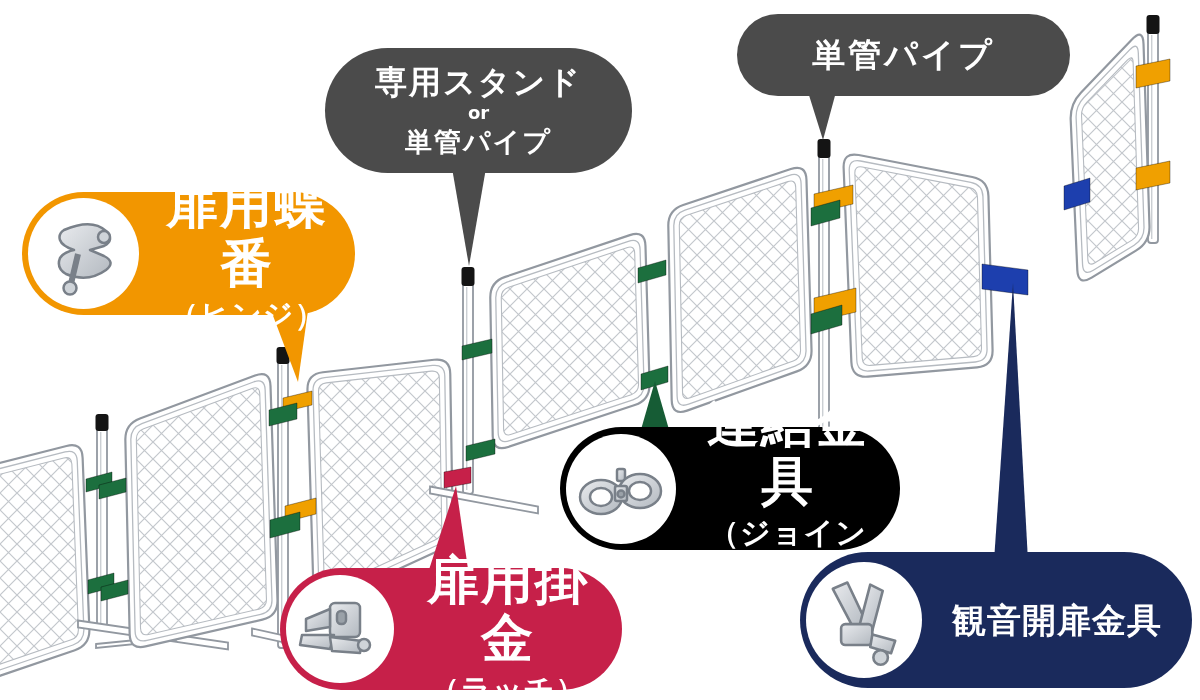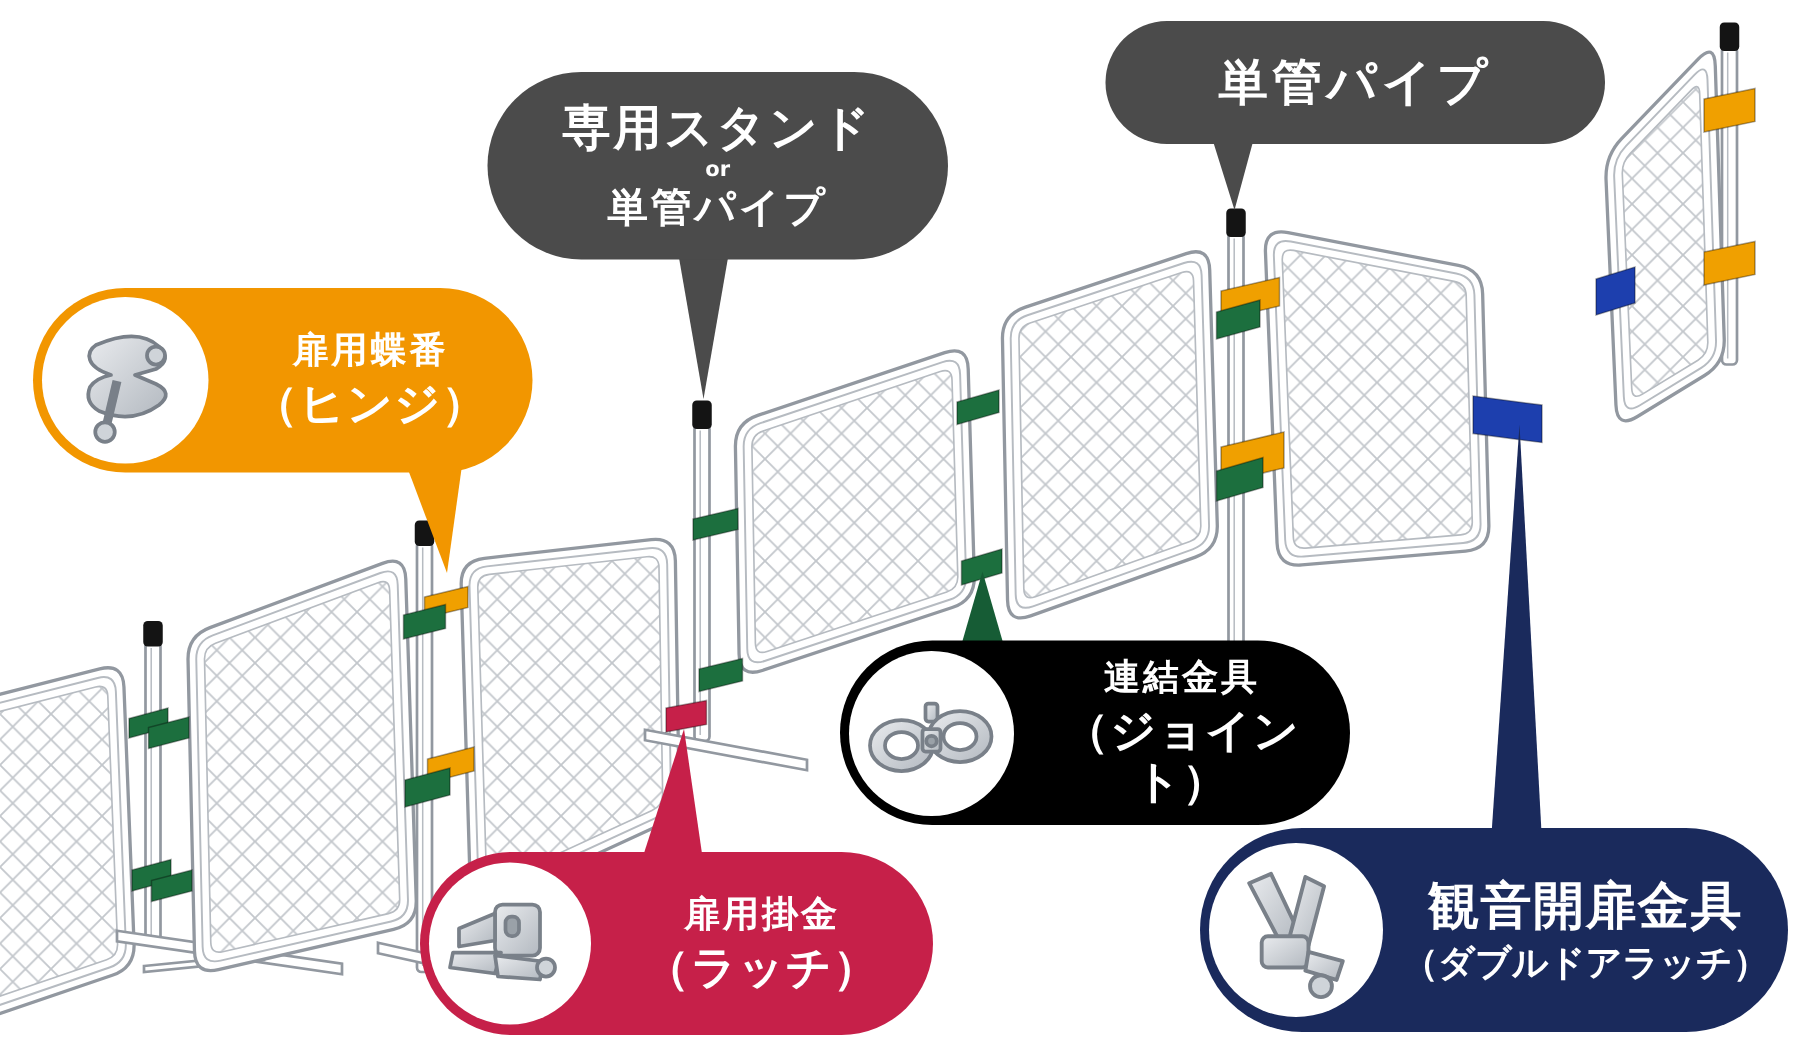--- a/index.html
+++ b/index.html
@@ -15,24 +15,24 @@
   .bubble .photo{
     flex:0 0 auto; background:#ffffff; border-radius:50%;
     display:flex; align-items:center; justify-content:center; overflow:hidden;
     margin-left:6px;
   }
   .bubble .txt{flex:1 1 auto; text-align:center; line-height:1.12; padding:0 10px;}
   .bubble .title{letter-spacing:2px;}
   .bubble .sub{margin-top:6px; letter-spacing:1px;}
   .bubble.gray{flex-direction:column; justify-content:center; text-align:center; line-height:1.15;}
   .gl1{font-size:32px; letter-spacing:2px;}
-  .gl2{font-size:14px; margin:2px 0;}
+  .gl2{font-size:18px; margin:2px 0;}
   .gl3{font-size:27px; letter-spacing:2px;}
   .b-pipe{font-size:33px; letter-spacing:3px;}
-  .b-hinge .title,.b-joint .title,.b-latch .title{font-size:24px;}
+  .b-hinge .title,.b-joint .title,.b-latch .title{font-size:52px;}
   .b-hinge .sub,.b-joint .sub,.b-latch .sub{font-size:30px;}
   .b-dlatch .title{font-size:34px; letter-spacing:1px;}
   .b-dlatch .sub{font-size:24px; letter-spacing:0;}
 </style>
 </head>
 <body>
 
 <div class="stage">
 
   <svg id="fence" width="1200" height="700" viewBox="0 0 1200 700">
@@ -207,17 +207,16 @@
           <path d="M20 20 L34 14 L52 52 L40 58 Z"></path>
           <path d="M56 16 L68 22 L58 60 L46 54 Z"></path>
           <rect x="28" y="54" width="30" height="20" rx="4"></rect>
           <path d="M58 64 L80 70 L76 82 L56 76 Z"></path>
           <circle cx="66" cy="86" r="7" fill="#cfd4d9"></circle>
         </g>
       </svg>
     </div>
     <div class="txt">
       <div class="title">観音開扉金具</div>
-      <div class="sub">（ダブルドアラッチ）</div>
     </div>
   </div>
 
 </div>
 
 </body></html>

